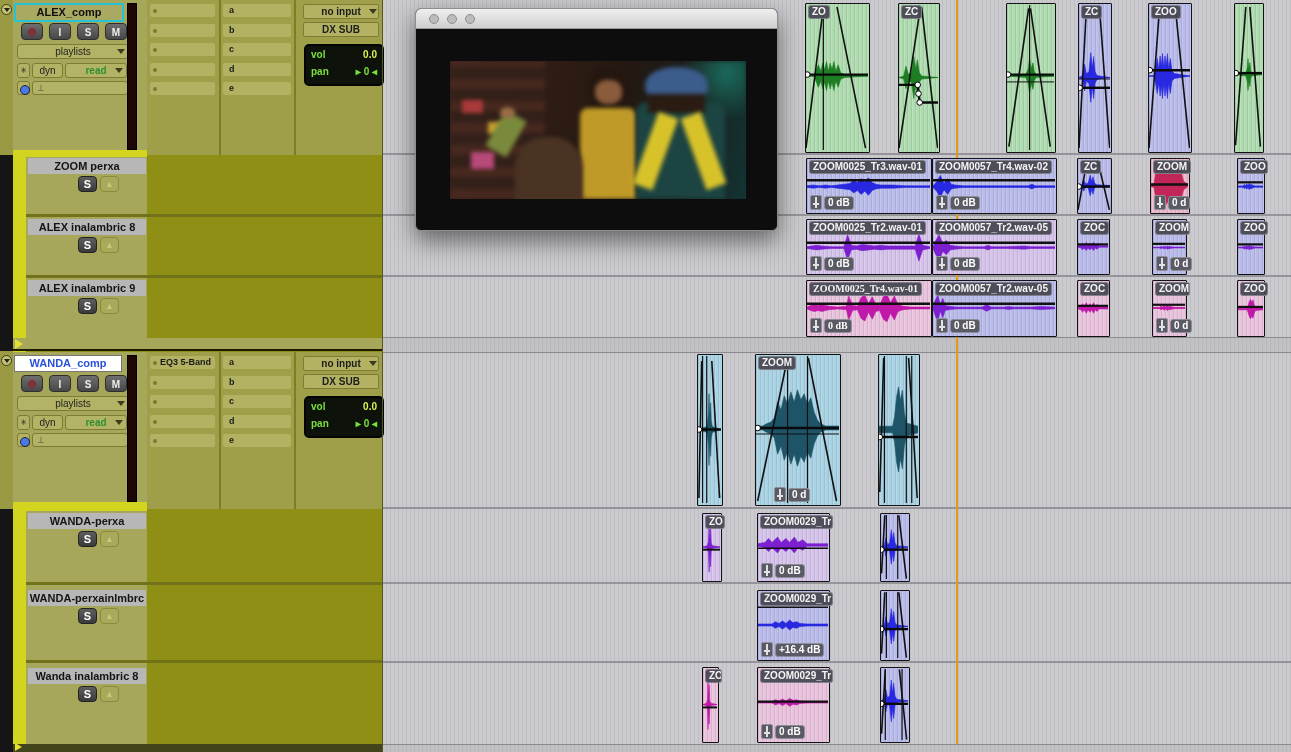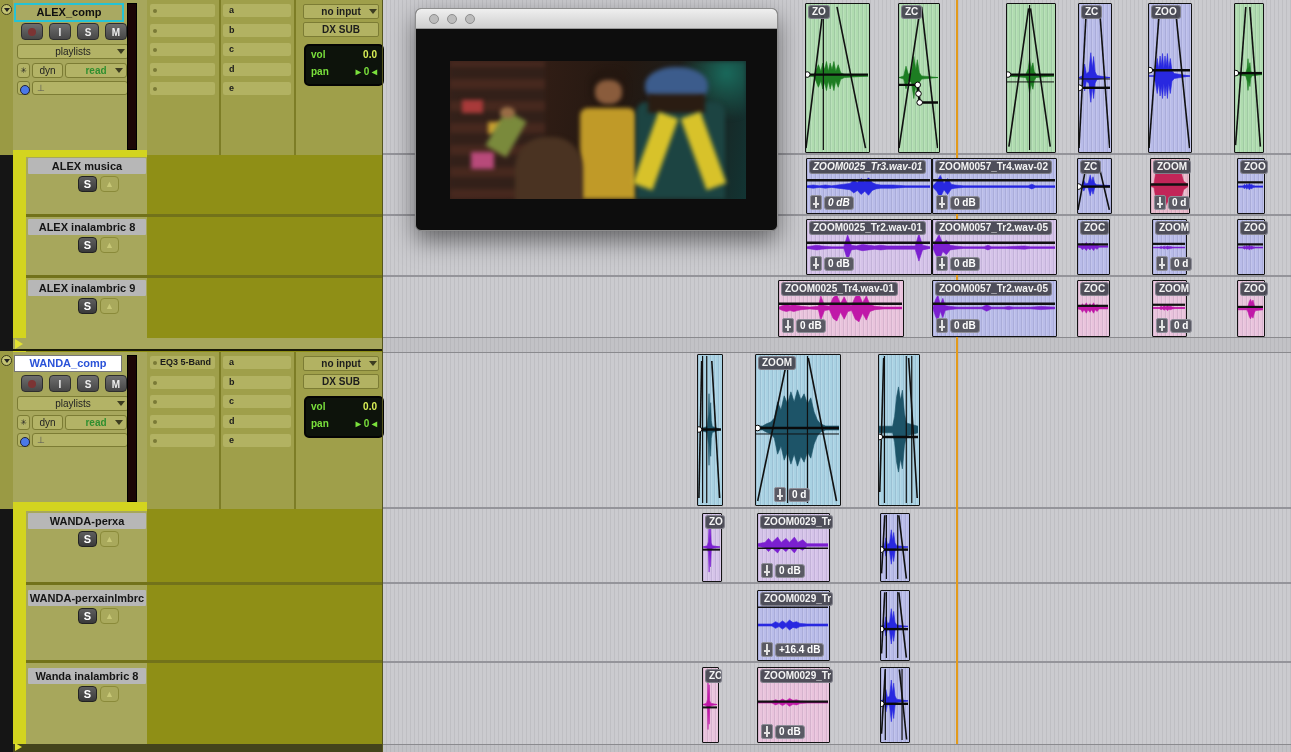--- a/index.html
+++ b/index.html
@@ -175,21 +175,21 @@
       <div class="clip green" style="left: 1234px; top: 3px; width: 30px; height: 150px;">
         <svg width="27" height="147" viewBox="0 0 27 147">
           <line x1="0" y1="70.56" x2="27" y2="70.56" stroke="#1d7d22" stroke-width="1" opacity="0.9"></line>
           <path d="M 0 70.56 L 0.0 70.6 L 10.8 69.2 L 12.2 63.9 L 13.0 54.7 L 13.8 63.9 L 14.9 58.7 L 15.7 66.6 L 16.7 69.2 L 27.0 70.6 L 27.0 70.6 L 16.7 71.9 L 15.7 74.5 L 14.9 82.5 L 13.8 77.2 L 13.0 86.4 L 12.2 77.2 L 10.8 71.9 L 0.0 70.6 Z" fill="#1d7d22" stroke="#1d7d22" stroke-width="0.6"></path>
           <line x1="0.54" y1="141.12" x2="10.8" y2="2.94" stroke="#111" stroke-width="1.6"></line>
           <line x1="14.850000000000001" y1="2.94" x2="25.38" y2="142.59" stroke="#111" stroke-width="1.6"></line>
           <path d="M 0.0 69.1 L 27.0 69.1" fill="none" stroke="#0a0a0a" stroke-width="2.4" stroke-linejoin="round"></path>
           <circle cx="0.8099999999999999" cy="69.08999999999999" r="2.8" fill="#fff" stroke="#000" stroke-width="1"></circle>
         </svg>
       </div>
-      <div class="clip lav" style="left: 806px; top: 158px; width: 126px; height: 56px; font-style: italic;">
+      <div class="clip lav" style="left: 806px; top: 158px; width: 126px; height: 56px;">
         <svg width="123" height="53" viewBox="0 0 123 53">
           <line x1="0" y1="27.560000000000002" x2="123" y2="27.560000000000002" stroke="#2828e0" stroke-width="1" opacity="0.9"></line>
           <path d="M 0 27.560000000000002 L 0.0 26.8 L 6.2 26.0 L 12.3 26.8 L 18.4 26.0 L 24.6 26.8 L 30.8 26.0 L 36.9 25.2 L 43.0 24.4 L 46.7 21.2 L 50.4 23.6 L 54.1 19.6 L 57.8 22.8 L 61.5 18.8 L 65.2 23.6 L 68.9 25.2 L 73.8 26.0 L 86.1 26.0 L 98.4 26.8 L 110.7 26.8 L 123.0 26.8 L 123.0 28.4 L 110.7 28.4 L 98.4 28.4 L 86.1 29.2 L 73.8 29.2 L 68.9 29.9 L 65.2 31.5 L 61.5 36.3 L 57.8 32.3 L 54.1 35.5 L 50.4 31.5 L 46.7 33.9 L 43.0 30.7 L 36.9 29.9 L 30.8 29.2 L 24.6 28.4 L 18.4 29.2 L 12.3 28.4 L 6.2 29.2 L 0.0 28.4 Z" fill="#2828e0" stroke="#2828e0" stroke-width="0.6"></path>
           <line x1="0" y1="21.200000000000003" x2="123" y2="21.200000000000003" stroke="#111" stroke-width="2.4"></line>
         </svg>
         <span class="clip-label">ZOOM0025_Tr3.wav-01</span>
         <span class="gain" style="left: 3px;">
           <span class="fader-ico"></span>
           <span class="gain-val">0 dB</span>
         </span>
@@ -282,21 +282,21 @@
         </span>
       </div>
       <div class="clip lav" style="left: 1237px; top: 219px; width: 28px; height: 56px;">
         <svg width="25" height="53" viewBox="0 0 25 53">
           <line x1="0" y1="27.560000000000002" x2="25" y2="27.560000000000002" stroke="#7b1fd0" stroke-width="1" opacity="0.9"></line>
           <path d="M 0 27.560000000000002 L 0.0 27.1 L 5.0 27.1 L 6.3 26.0 L 7.5 26.8 L 8.8 25.6 L 10.0 26.8 L 11.3 25.2 L 12.5 26.4 L 13.8 26.0 L 15.0 26.8 L 17.5 27.1 L 25.0 27.1 L 25.0 28.0 L 17.5 28.0 L 15.0 28.4 L 13.8 29.2 L 12.5 28.8 L 11.3 29.9 L 10.0 28.4 L 8.8 29.5 L 7.5 28.4 L 6.3 29.2 L 5.0 28.0 L 0.0 28.0 Z" fill="#7b1fd0" stroke="#7b1fd0" stroke-width="0.6"></path>
           <line x1="0" y1="24.380000000000003" x2="25" y2="24.380000000000003" stroke="#111" stroke-width="2.2"></line>
         </svg>
         <span class="clip-label">ZOO</span>
       </div>
-      <div class="clip pink" style="left: 778px; top: 280px; width: 126px; height: 57px;">
+      <div class="clip pink" style="left: 806px; top: 280px; width: 126px; height: 57px; font-family: Liberation Serif, serif;">
         <svg width="123" height="54" viewBox="0 0 123 54">
           <line x1="0" y1="27" x2="123" y2="27" stroke="#c018a8" stroke-width="1" opacity="0.9"></line>
           <path d="M 0 27 L 0.0 26.1 L 3.7 24.4 L 7.4 23.5 L 11.1 24.4 L 14.8 23.5 L 18.4 24.4 L 22.1 25.3 L 30.8 26.1 L 39.4 25.3 L 41.8 14.9 L 45.5 24.4 L 50.4 25.3 L 54.1 16.6 L 57.8 14.0 L 61.5 22.7 L 65.2 15.8 L 68.9 23.5 L 72.6 24.4 L 76.3 15.8 L 80.0 13.2 L 83.6 21.8 L 87.3 14.9 L 91.0 23.5 L 95.9 25.3 L 104.5 26.1 L 123.0 26.1 L 123.0 27.9 L 104.5 27.9 L 95.9 28.7 L 91.0 30.5 L 87.3 39.1 L 83.6 32.2 L 80.0 40.8 L 76.3 38.2 L 72.6 29.6 L 68.9 30.5 L 65.2 38.2 L 61.5 31.3 L 57.8 40.0 L 54.1 37.4 L 50.4 28.7 L 45.5 29.6 L 41.8 39.1 L 39.4 28.7 L 30.8 27.9 L 22.1 28.7 L 18.4 29.6 L 14.8 30.5 L 11.1 29.6 L 7.4 30.5 L 3.7 29.6 L 0.0 27.9 Z" fill="#c018a8" stroke="#c018a8" stroke-width="0.6"></path>
           <line x1="0" y1="22.68" x2="123" y2="22.68" stroke="#111" stroke-width="2.4"></line>
         </svg>
         <span class="clip-label">ZOOM0025_Tr4.wav-01</span>
         <span class="gain" style="left: 3px;">
           <span class="fader-ico"></span>
           <span class="gain-val">0 dB</span>
         </span>
@@ -611,21 +611,21 @@
             <span class="lab">vol</span>
             <span class="val">0.0</span>
           </div>
         <div class="vp-row" style="top:20px">
             <span class="lab">pan</span>
             <span class="val pan">▸ 0 ◂</span>
           </div>
       </div>
     </div>
 
-    <div class="namebar" style="top:158px">ALEX musica</div>
+    <div class="namebar" style="top:158px">ZOOM perxa</div>
     <div class="sbtn" style="left:78px;top:176px">S</div>
     <div class="upbtn" style="left:100px;top:176px">▲</div>
 
     <div class="namebar" style="top:219px">ALEX inalambric 8</div>
     <div class="sbtn" style="left:78px;top:237px">S</div>
     <div class="upbtn" style="left:100px;top:237px">▲</div>
 
     <div class="namebar" style="top:280px">ALEX inalambric 9</div>
     <div class="sbtn" style="left:78px;top:298px">S</div>
     <div class="upbtn" style="left:100px;top:298px">▲</div>

